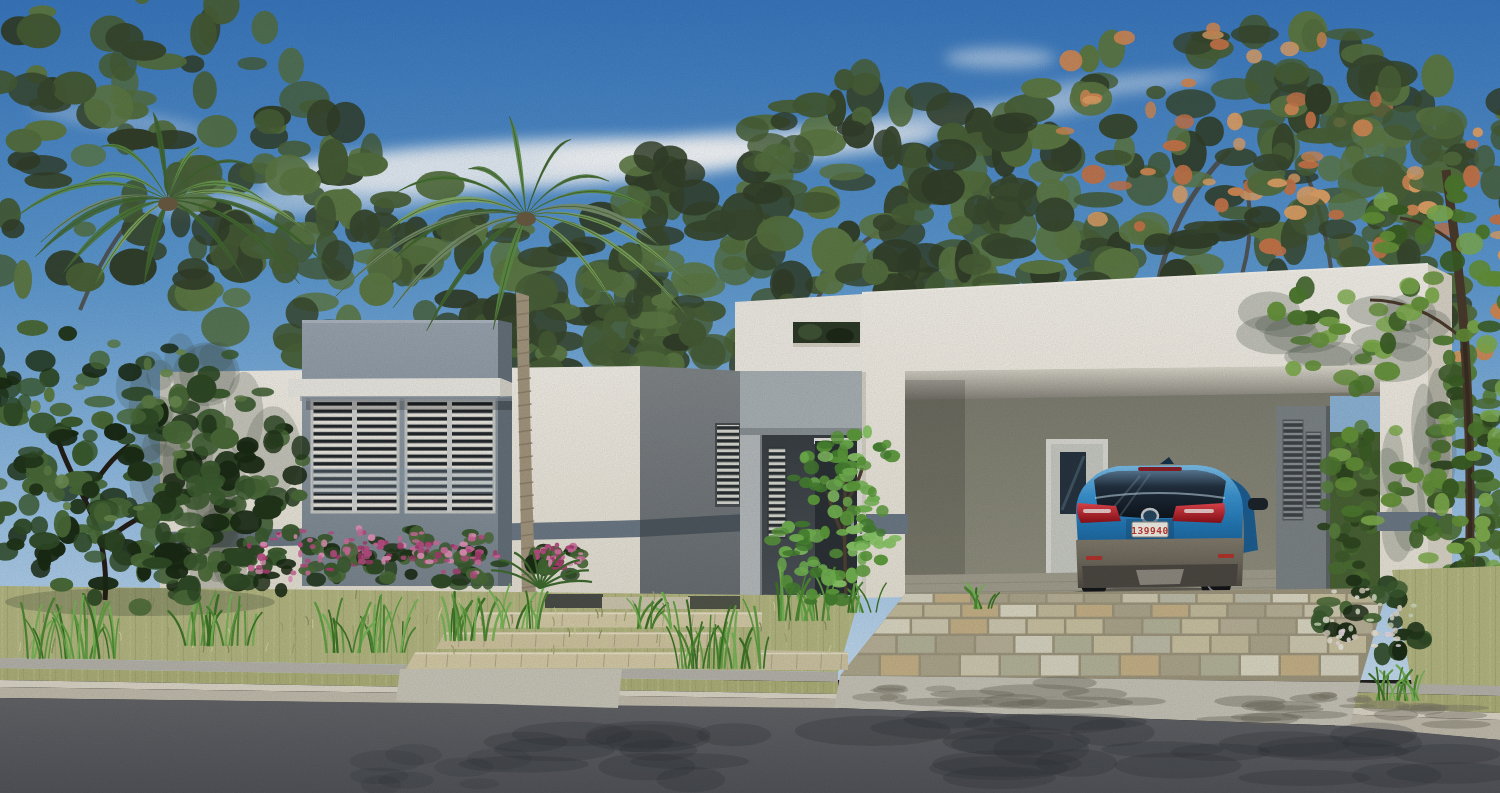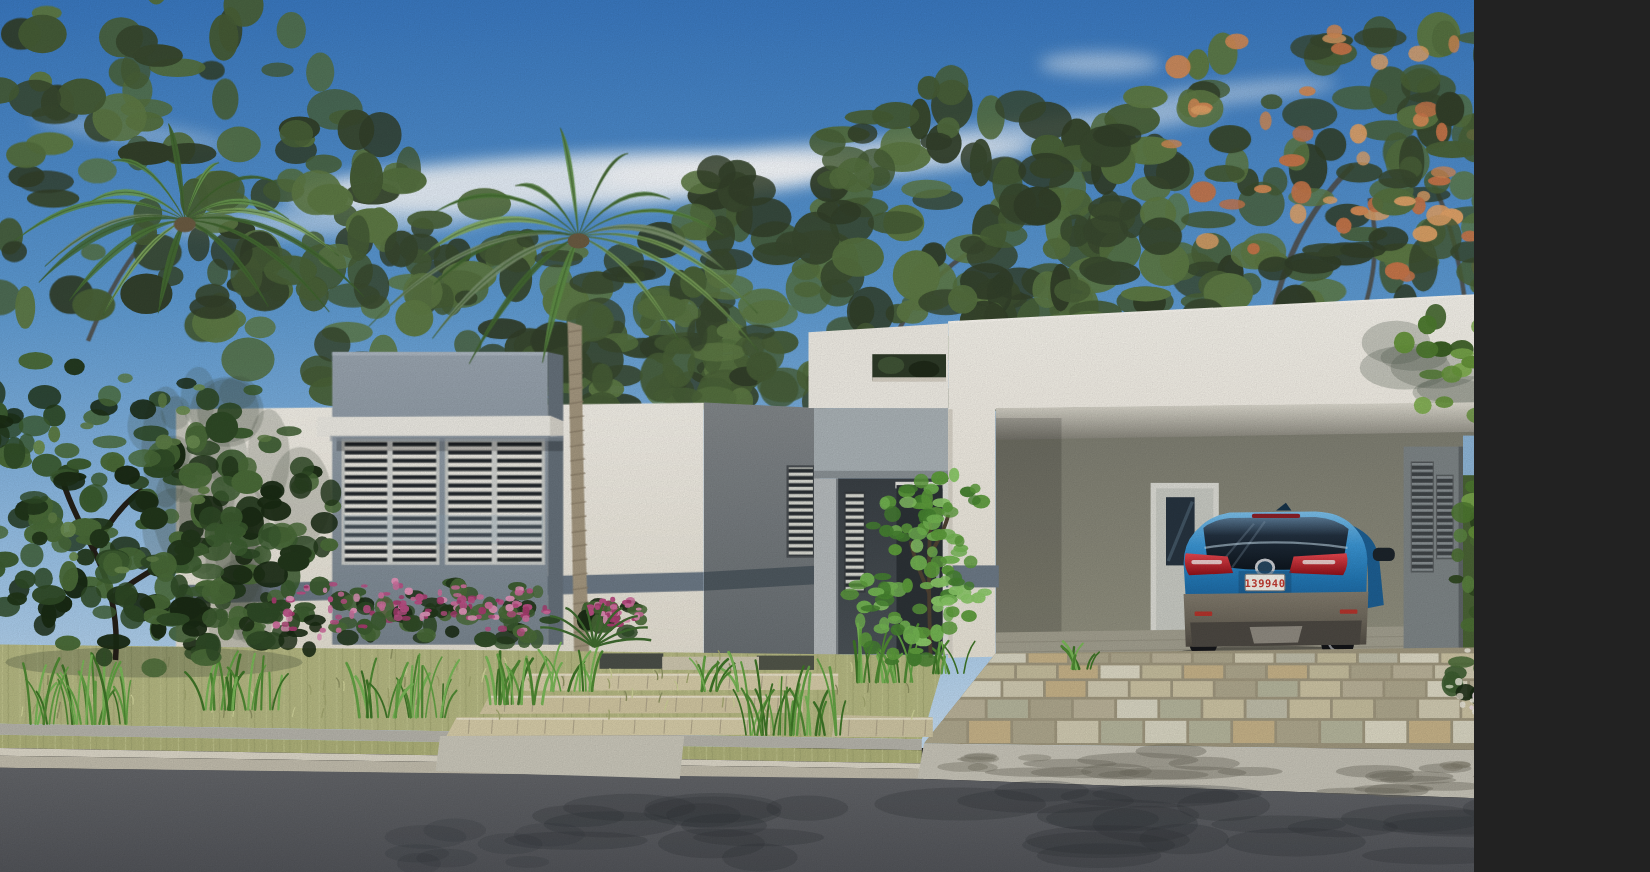--- a/index.html
+++ b/index.html
@@ -1,16 +1,16 @@
 <!DOCTYPE html>
 <html style="--p-sky-top: #3a79c1; --p-sky-horizon: #c6ddf1; --p-wall-white: #f2efe8; --p-accent-gray: #94a0ab; --p-belt: #6d7a87; --p-porch-gray: #abb3b7; --p-alcove-dark: #41474c; --p-door-charcoal: #2c3236; --p-carport-back-wall: #8b8b7f; --p-foliage-dark: #2f4a26; --p-foliage-light: #7fb95a; --p-flower-pink: #cf6f9e; --p-flower-orange: #d98e56; --p-palm-green: #5a8a46; --p-trunk-tan: #a59880; --p-lawn: #b6b983; --p-stone-step: #d7cda9; --p-concrete: #c8c5b9; --p-curb: #ddd8c9; --p-asphalt: #5d5f63; --p-taillight-red: #c0242c; --p-plate-text-red: #c03a30;"><head>
 <meta charset="utf-8">
 <style>
   html,body{margin:0;padding:0;background:#222;}
-  #stage{width:1340px;height:793px;position:relative;overflow:hidden;font-family:"DejaVu Sans",sans-serif;}
+  #stage{width:1500px;height:793px;position:relative;overflow:hidden;font-family:"DejaVu Sans",sans-serif;}
   svg{display:block;}
 </style>
 </head>
 <body>
 
 <div id="stage">
 <svg viewBox="0 0 1500 793" width="1500" height="793">
 <defs>
   <linearGradient id="skyG" x1="0" y1="0" x2="0" y2="1">
     <stop offset="0" stop-color="#3a79c1"></stop>

